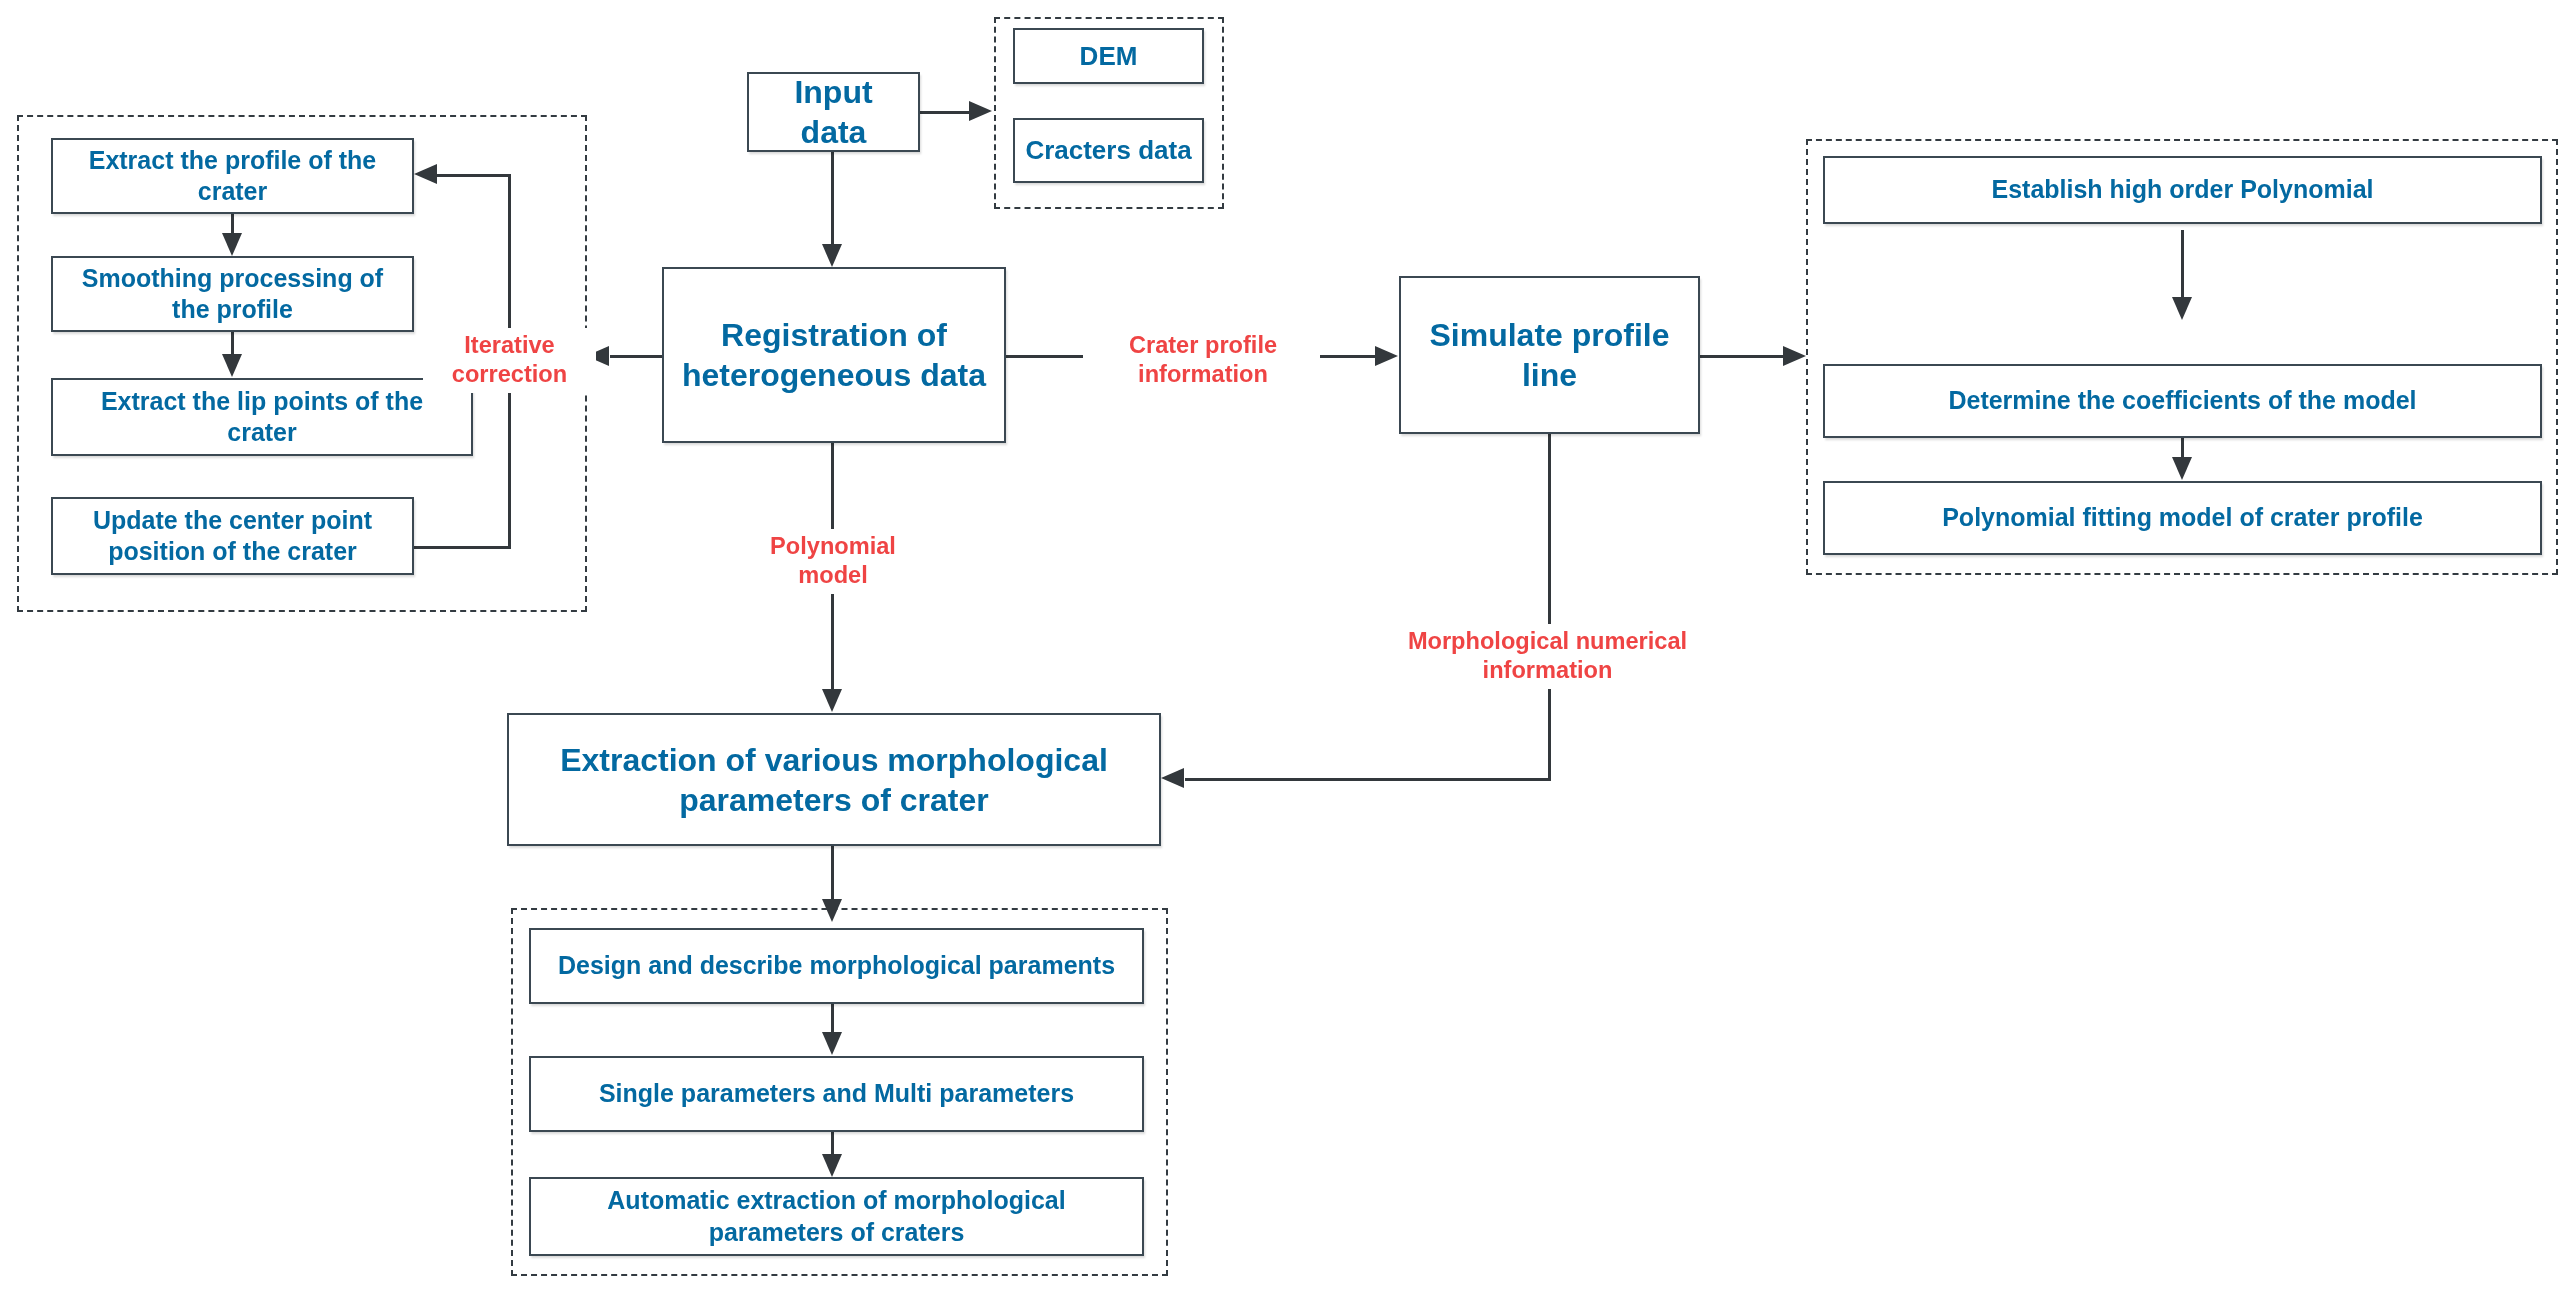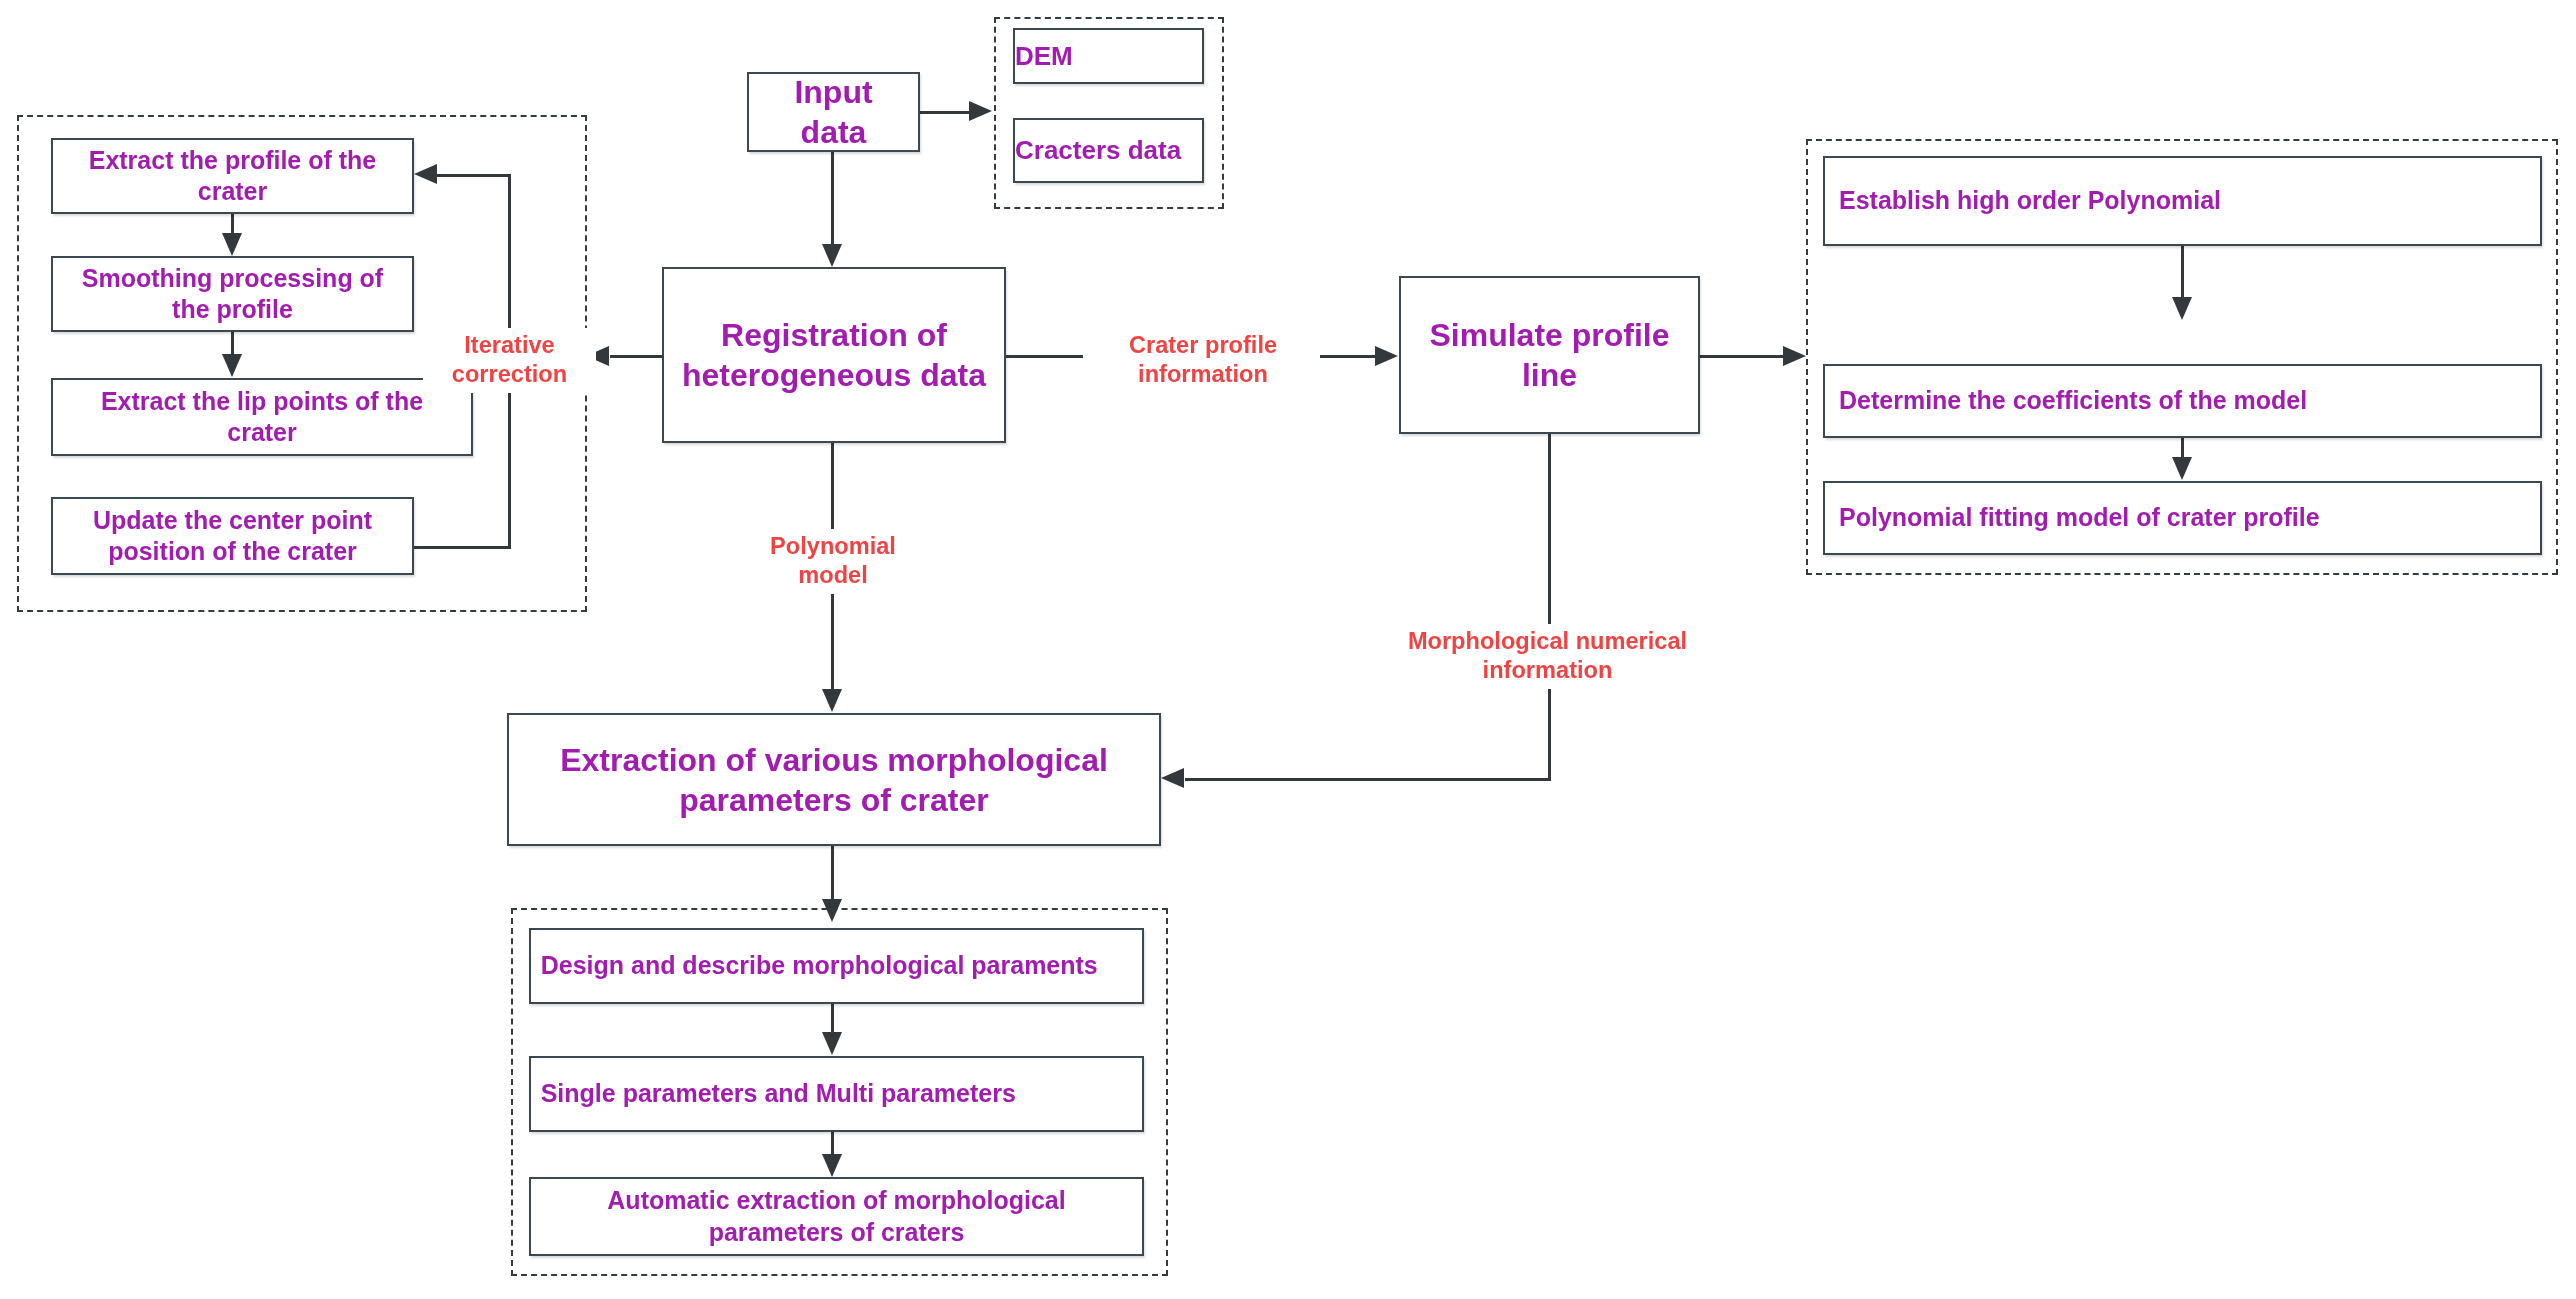--- a/index.html
+++ b/index.html
@@ -11,23 +11,24 @@
     font-family:"Liberation Sans", sans-serif;
     color:#2e2e2e;
     overflow:hidden;
   }
   .box{
     position:absolute;
     background:#ffffff;
     border:2.8px solid #3b4852;
     display:flex;
     align-items:center;
+    justify-content:center;
     text-align:center;
     font-weight:bold;
-    color:#a21caf;
+    color:#0369a1;
     box-shadow:2.1px 2.8px 2.1px rgba(0,0,0,0.14);
     z-index:2;
     box-sizing:border-box;
     line-height:1.25;
   }
   .box-lg{font-size:32px;}
   .box-md{font-size:26px;}
   .box-sm{font-size:25px;}
   .group{
     position:absolute;
@@ -150,21 +151,21 @@
   </div>
 
   <div class="box box-lg" style="left:662px;top:267px;width:344px;height:176px;padding:0 9.7px;">
     <span class="inner">Registration of heterogeneous data</span>
   </div>
 
   <div class="box box-lg" style="left:1399px;top:276px;width:301px;height:158px;padding:0 14px;">
     <span class="inner">Simulate profile line</span>
   </div>
 
-  <div class="box box-sm" style="left:1823px;top:156px;width:719px;height:90px;padding:0 14px;">
+  <div class="box box-sm" style="left:1823px;top:156px;width:719px;height:68px;padding:0 14px;">
     <span class="inner">Establish high order Polynomial</span>
   </div>
   <div class="box box-sm" style="left:1823px;top:320px;width:719px;height:74px;padding:0 14px;margin-top:44px;">
     <span class="inner">Determine the coefficients of the model</span>
   </div>
   <div class="box box-sm" style="left:1823px;top:481px;width:719px;height:74px;padding:0 14px;">
     <span class="inner">Polynomial fitting model of crater profile</span>
   </div>
 
   <div class="box box-sm" style="left:529px;top:928px;width:615px;height:76px;padding:0 9.7px;">

